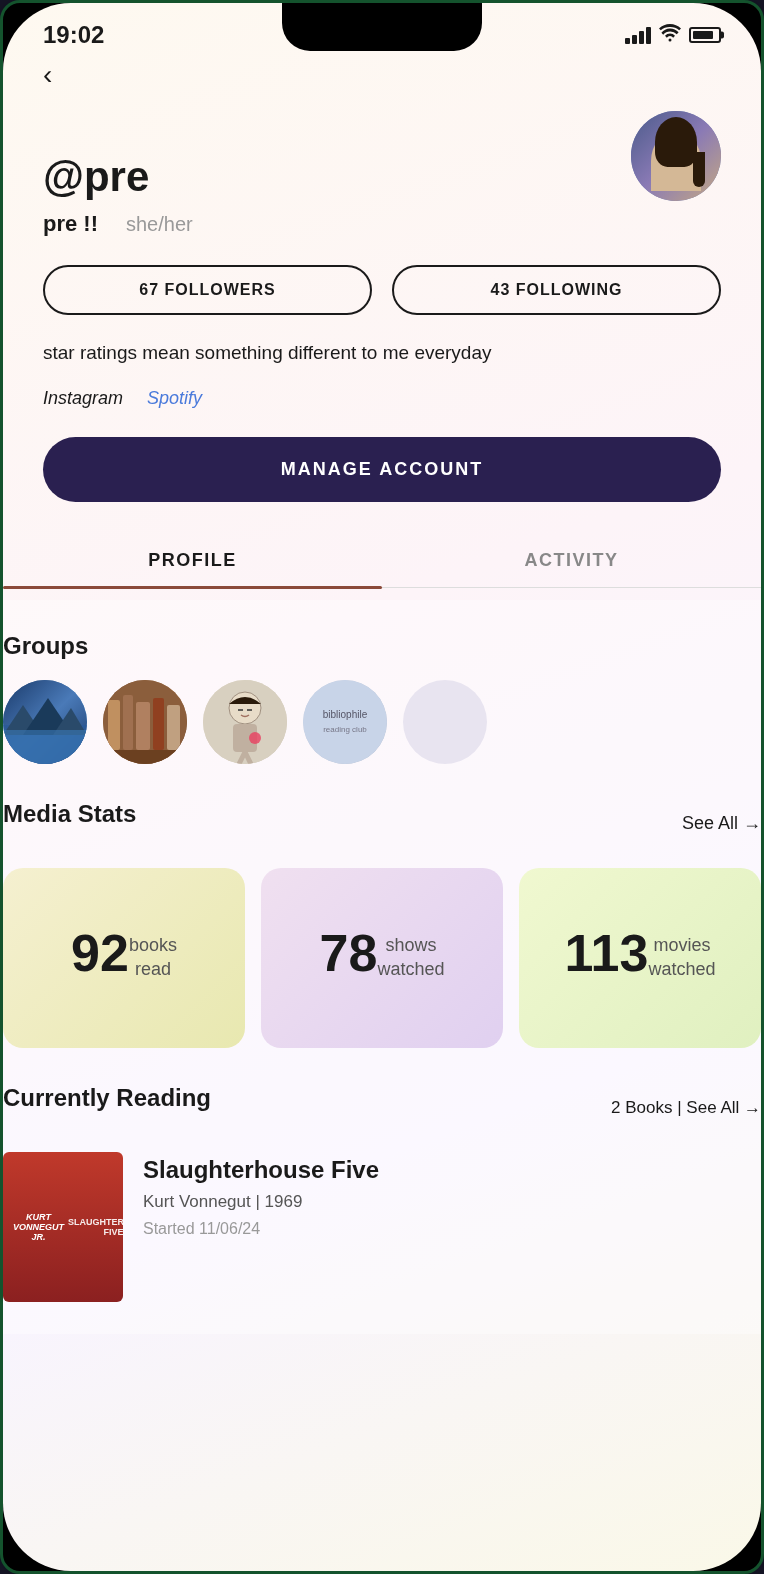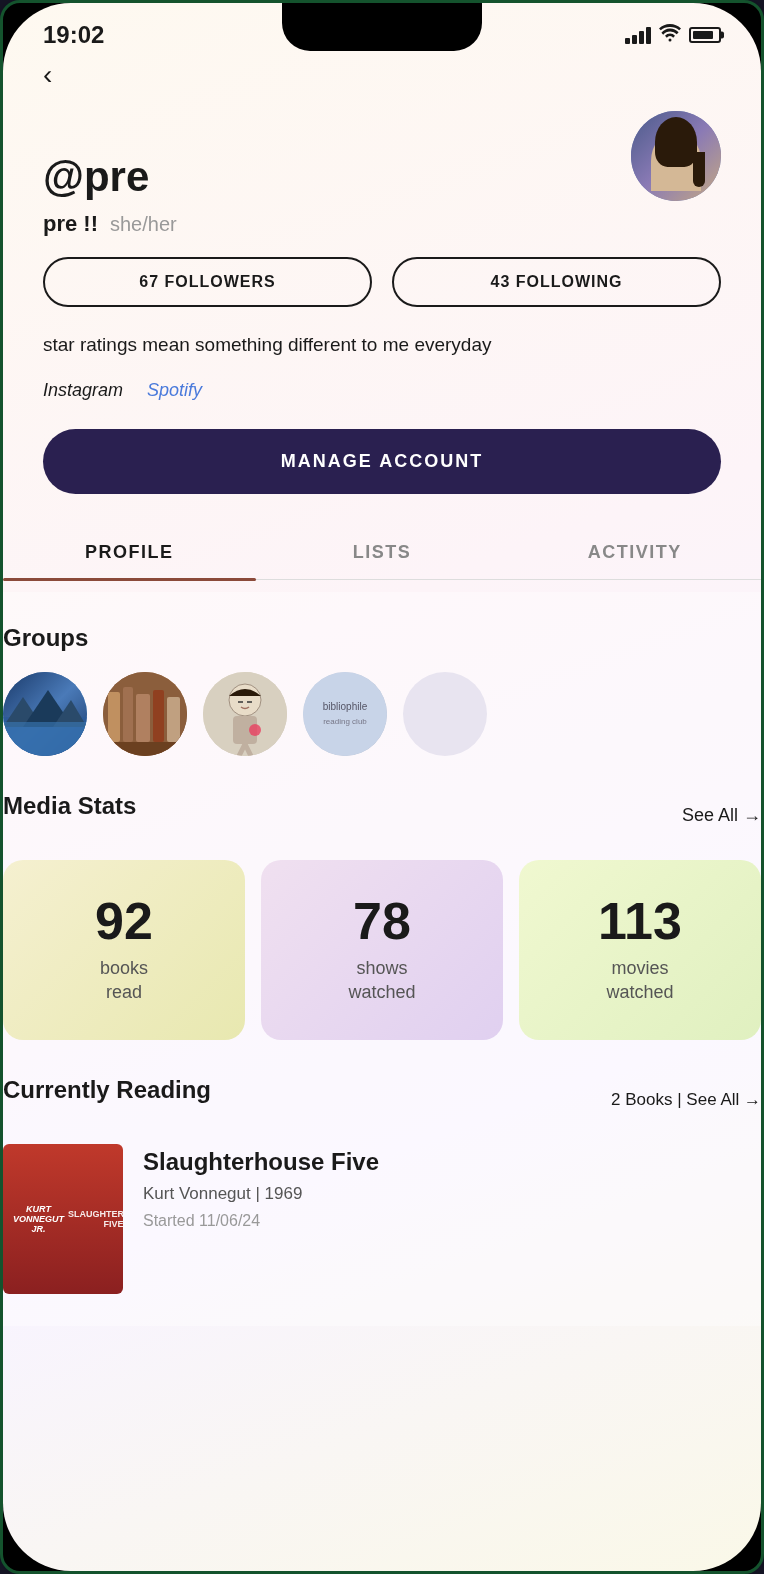--- a/index.html
+++ b/index.html
@@ -215,22 +215,22 @@
       right: -8px;
       width: 12px;
       height: 35px;
       background: #2a1a0a;
       border-radius: 0 0 8px 8px;
     }
 
     .display-name-row {
       display: flex;
       align-items: center;
-      gap: 12px;
-      margin-bottom: 20px;
+      gap: 28px;
+      margin-bottom: 28px;
     }
 
     .display-name {
       font-size: 22px;
       font-weight: 700;
       color: #1a1a1a;
     }
 
     .pronouns {
       font-size: 20px;
@@ -411,21 +411,21 @@
       gap: 16px;
       margin-bottom: 36px;
     }
 
     .stat-card {
       flex: 1;
       border-radius: 20px;
       padding: 30px 20px;
       text-align: center;
       display: flex;
-      flex-direction: column;
+      flex-direction: row;
       align-items: center;
       justify-content: center;
       min-height: 180px;
     }
 
     .stat-card-1 {
       background: linear-gradient(135deg, #f5f0d0 0%, #e8e8b0 100%);
     }
 
     .stat-card-2 {
@@ -581,21 +581,20 @@
         <span class="link-item">Spotify</span>
       </div>
 
       
       <button class="manage-btn">MANAGE ACCOUNT</button>
 
     </div>
 
     <div class="tabs">
       <div class="tab active">PROFILE</div>
-      <div class="tab">LISTS</div>
       <div class="tab">ACTIVITY</div>
     </div>
 
     <div class="profile-section">
 
       <div class="section-title">Groups</div>
       <div class="groups-row">
         <div class="group-avatar">
           <div class="group-avatar-img group-1">
             <svg width="84" height="84" viewBox="0 0 84 84">

